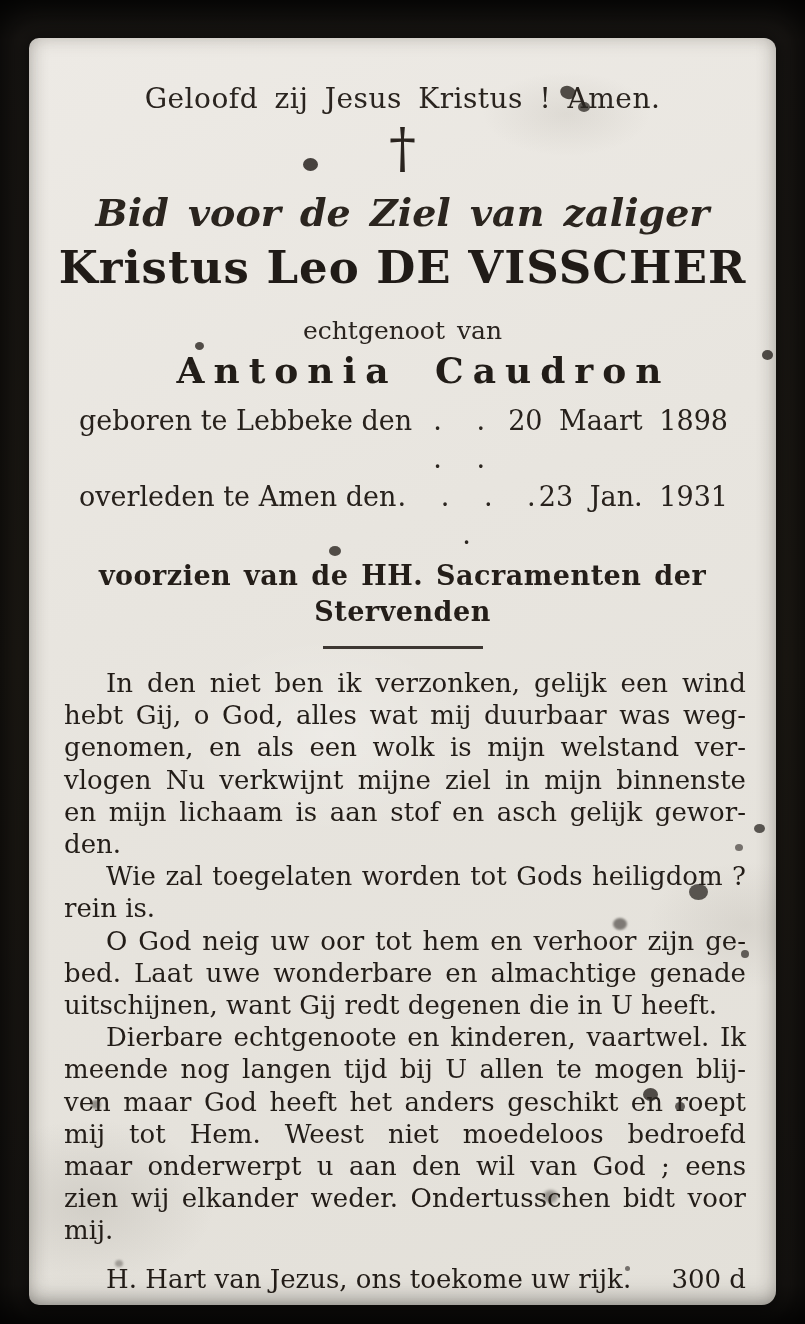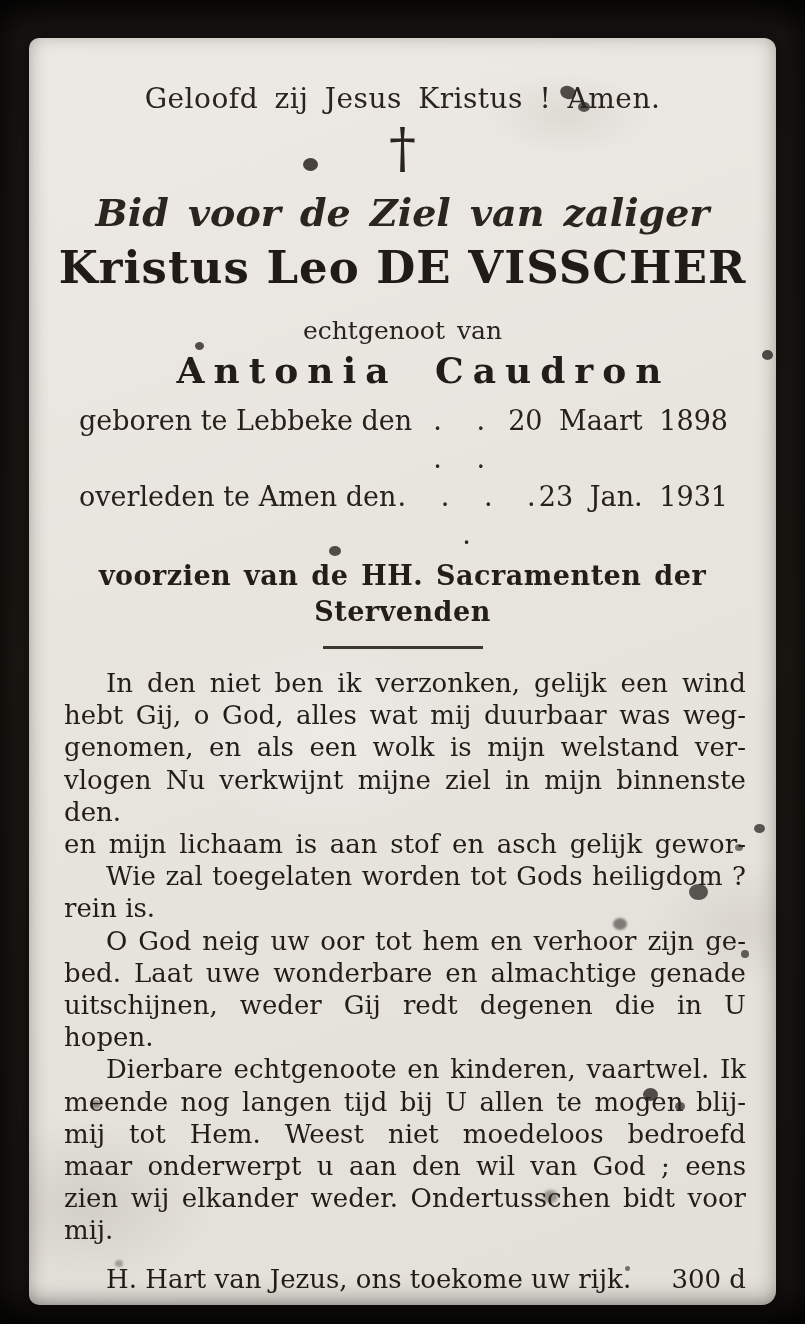--- a/index.html
+++ b/index.html
@@ -165,29 +165,30 @@
 
     <div class="sacraments center">voorzien van de HH. Sacramenten der Stervenden</div>
 
     <hr class="rule-short">
 
     <div class="body-text">
         <div class="body-line indent">In den niet ben ik verzonken, gelijk een wind</div>
         <div class="body-line">hebt Gij, o God, alles wat mij duurbaar was weg-</div>
         <div class="body-line">genomen, en als een wolk is mijn welstand ver-</div>
         <div class="body-line">vlogen Nu verkwijnt mijne ziel in mijn binnenste</div>
+        <div class="body-line">en mijn lichaam is aan stof en asch gelijk gewor-</div>
         <div class="body-line last">den.</div>
-        <div class="body-line">en mijn lichaam is aan stof en asch gelijk gewor-</div>
         <div class="body-line indent">Wie zal toegelaten worden tot Gods heiligdom ?</div>
         <div class="body-line last">rein is.</div>
         <div class="body-line indent">O God neig uw oor tot hem en verhoor zijn ge-</div>
         <div class="body-line">bed. Laat uwe wonderbare en almachtige genade</div>
-        <div class="body-line last">uitschijnen, weder Gij redt degenen die in U hopen.</div>
+        <div class="body-line last">uitschijnen, want Gij redt degenen die in U heeft.</div>
         <div class="body-line indent">Dierbare echtgenoote en kinderen, vaartwel. Ik</div>
         <div class="body-line">meende nog langen tijd bij U allen te mogen blij-</div>
+        <div class="body-line">ven maar God heeft het anders geschikt en roept</div>
         <div class="body-line">mij tot Hem. Weest niet moedeloos bedroefd</div>
         <div class="body-line">maar onderwerpt u aan den wil van God ; eens</div>
         <div class="body-line">zien wij elkander weder. Ondertusschen bidt voor</div>
         <div class="body-line last">mij.</div>
       </div>
 
     <div class="aspiration">
       <span class="text">H. Hart van Jezus, ons toekome uw rijk.</span>
       <span class="indulgence">300 d</span>
     </div>

